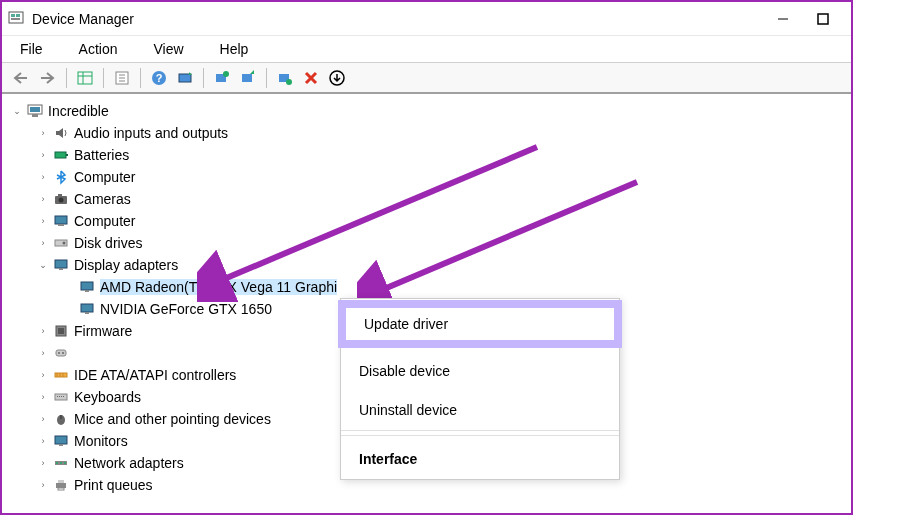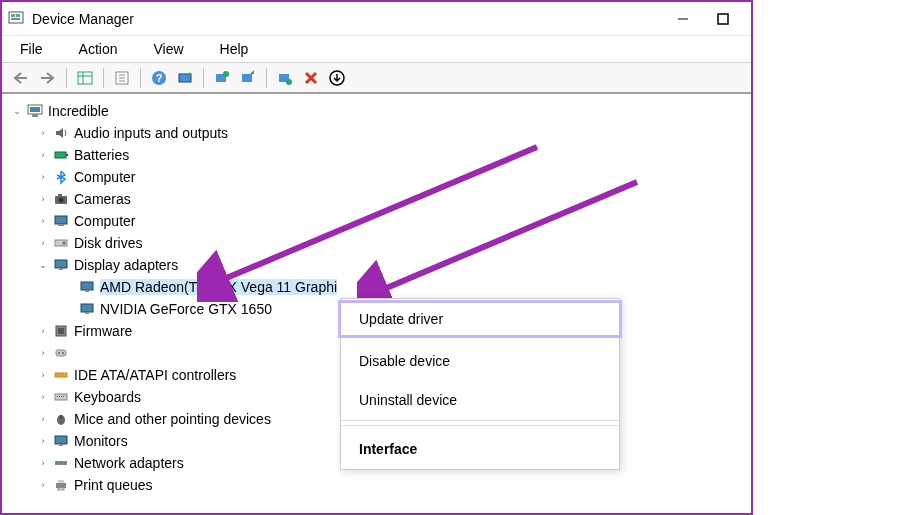--- a/index.html
+++ b/index.html
@@ -1,17 +1,17 @@
 <!DOCTYPE html>
 <html><head>
   <meta charset="utf-8">
   <style>
     * { box-sizing: border-box; margin: 0; padding: 0; }
     body { font-family: "Segoe UI", Tahoma, sans-serif; font-size: 13px; background: #fff; user-select: none; }
-    .window { width: 753px; height: 515px; border: 2px solid #9c27b0; position: relative; background: #fff; overflow: hidden; }
+    .window { width: 853px; height: 515px; border: 2px solid #9c27b0; position: relative; background: #fff; overflow: hidden; }
     
     .titlebar { height: 34px; display: flex; align-items: center; padding: 0 6px; border-bottom: 1px solid #e8e8e8; }
     .title-icon { width: 16px; height: 16px; margin-right: 8px; display: flex; align-items: center; justify-content: center; }
     .title-text { font-size: 14px; flex: 1; }
     .win-controls { display: flex; gap: 24px; padding-right: 14px; }
     .win-btn { width: 16px; height: 16px; display: flex; align-items: center; justify-content: center; cursor: pointer; }
     
     .menubar { height: 26px; display: flex; align-items: center; padding: 0 8px; gap: 16px; }
     .menu-item { padding: 2px 10px; font-size: 14px; cursor: pointer; }
     
@@ -26,21 +26,21 @@
     .tree-item.grandchild { padding-left: 56px; }
     .expander { width: 14px; height: 14px; margin-right: 2px; display: flex; align-items: center; justify-content: center; font-size: 9px; color: #666; cursor: pointer; }
     .dev-icon { width: 18px; height: 18px; margin-right: 4px; display: flex; align-items: center; justify-content: center; }
     .tree-label { font-size: 14px; }
     .selected { background: #cce8ff; }
     
     .context-menu { position: absolute; background: #fff; border: 1px solid #ccc; box-shadow: 2px 2px 8px rgba(0,0,0,0.15); min-width: 280px; padding: 4px 0; z-index: 100; }
     .ctx-item { padding: 8px 18px; font-size: 14px; cursor: pointer; margin-top: 7px; }
     .ctx-item.bold { font-weight: 600; }
     .ctx-sep { height: 1px; background: #e0e0e0; margin: 4px 0; }
-    .ctx-highlight { border: 3px solid #c4b5fd; box-sizing: content-box; }
+    .ctx-highlight { border: 8px solid #c4b5fd; box-sizing: content-box; }
     
     .arrow-annot { position: absolute; pointer-events: none; z-index: 50; }
   </style>
 </head>
 <body>
 
 <div class="window">
 
   <div class="titlebar">
     <span class="title-icon">

